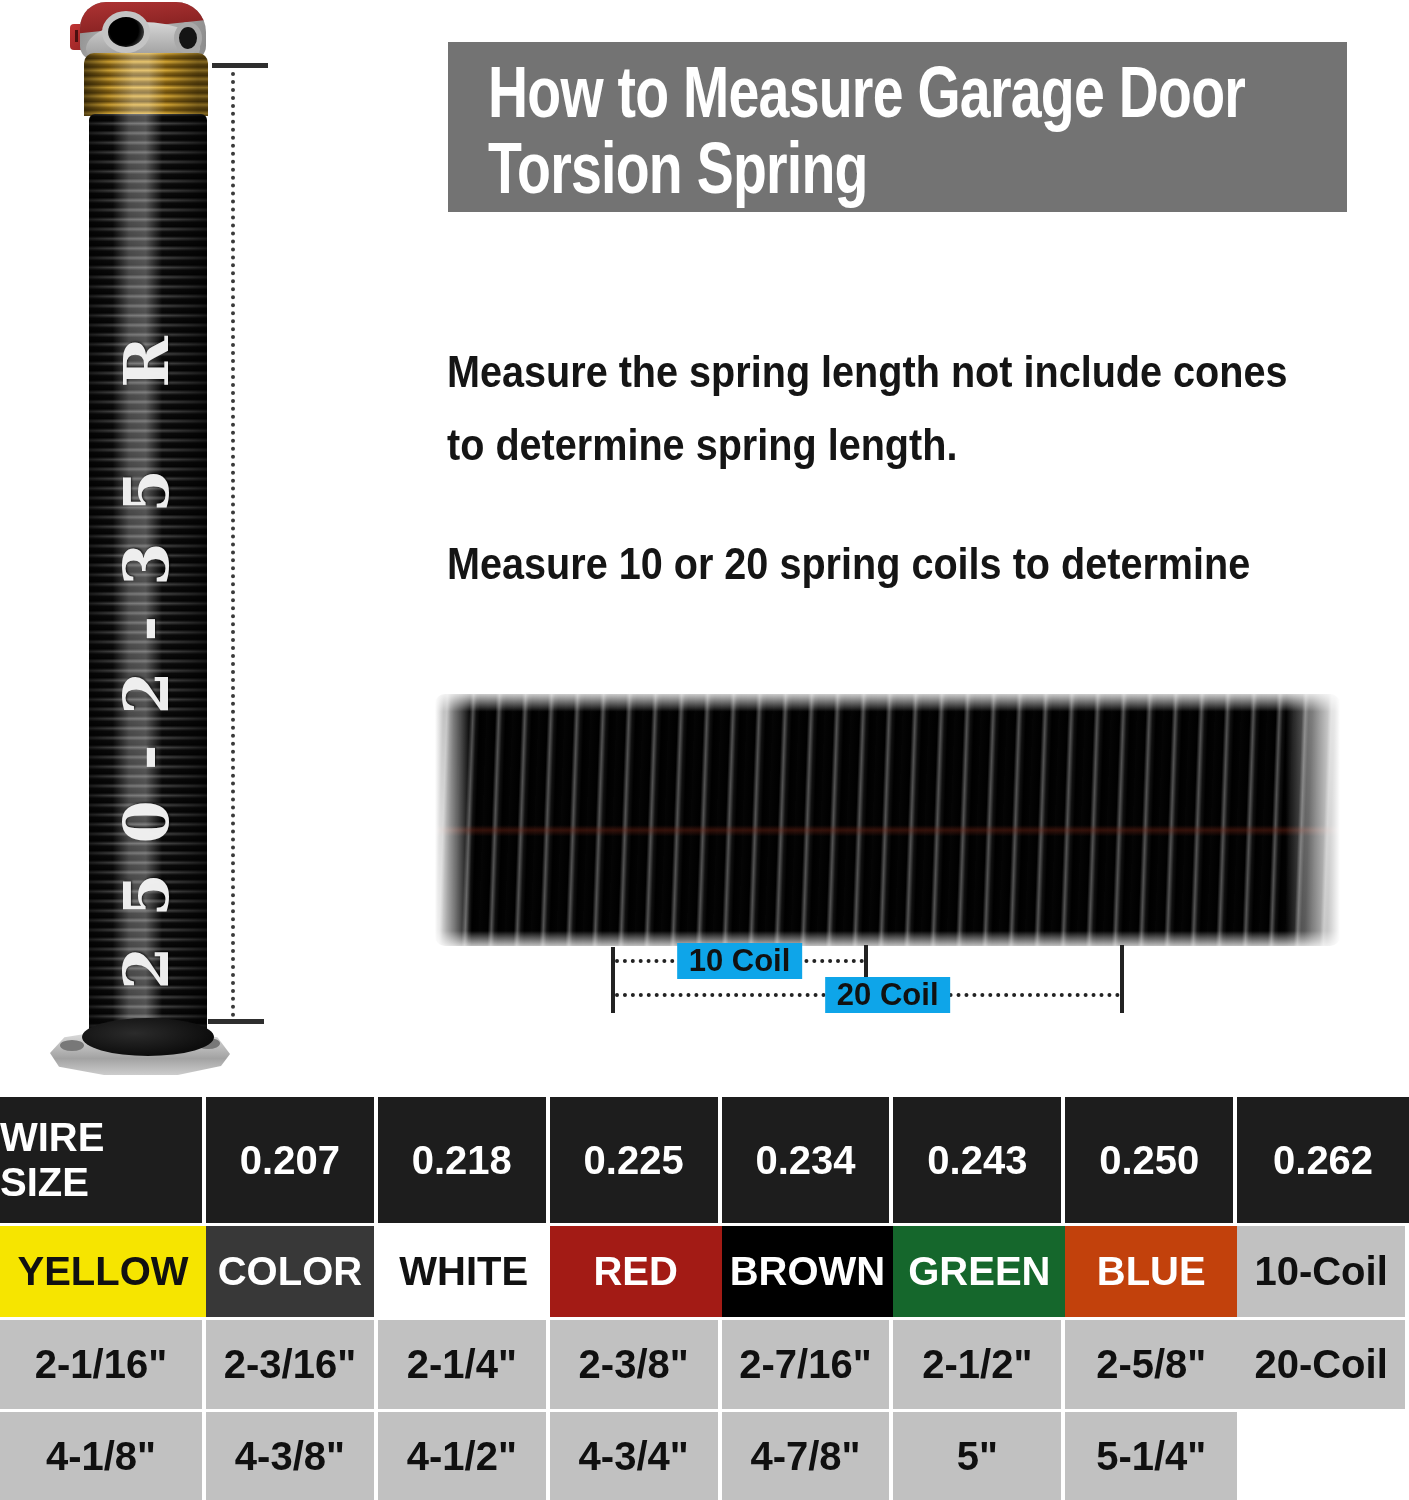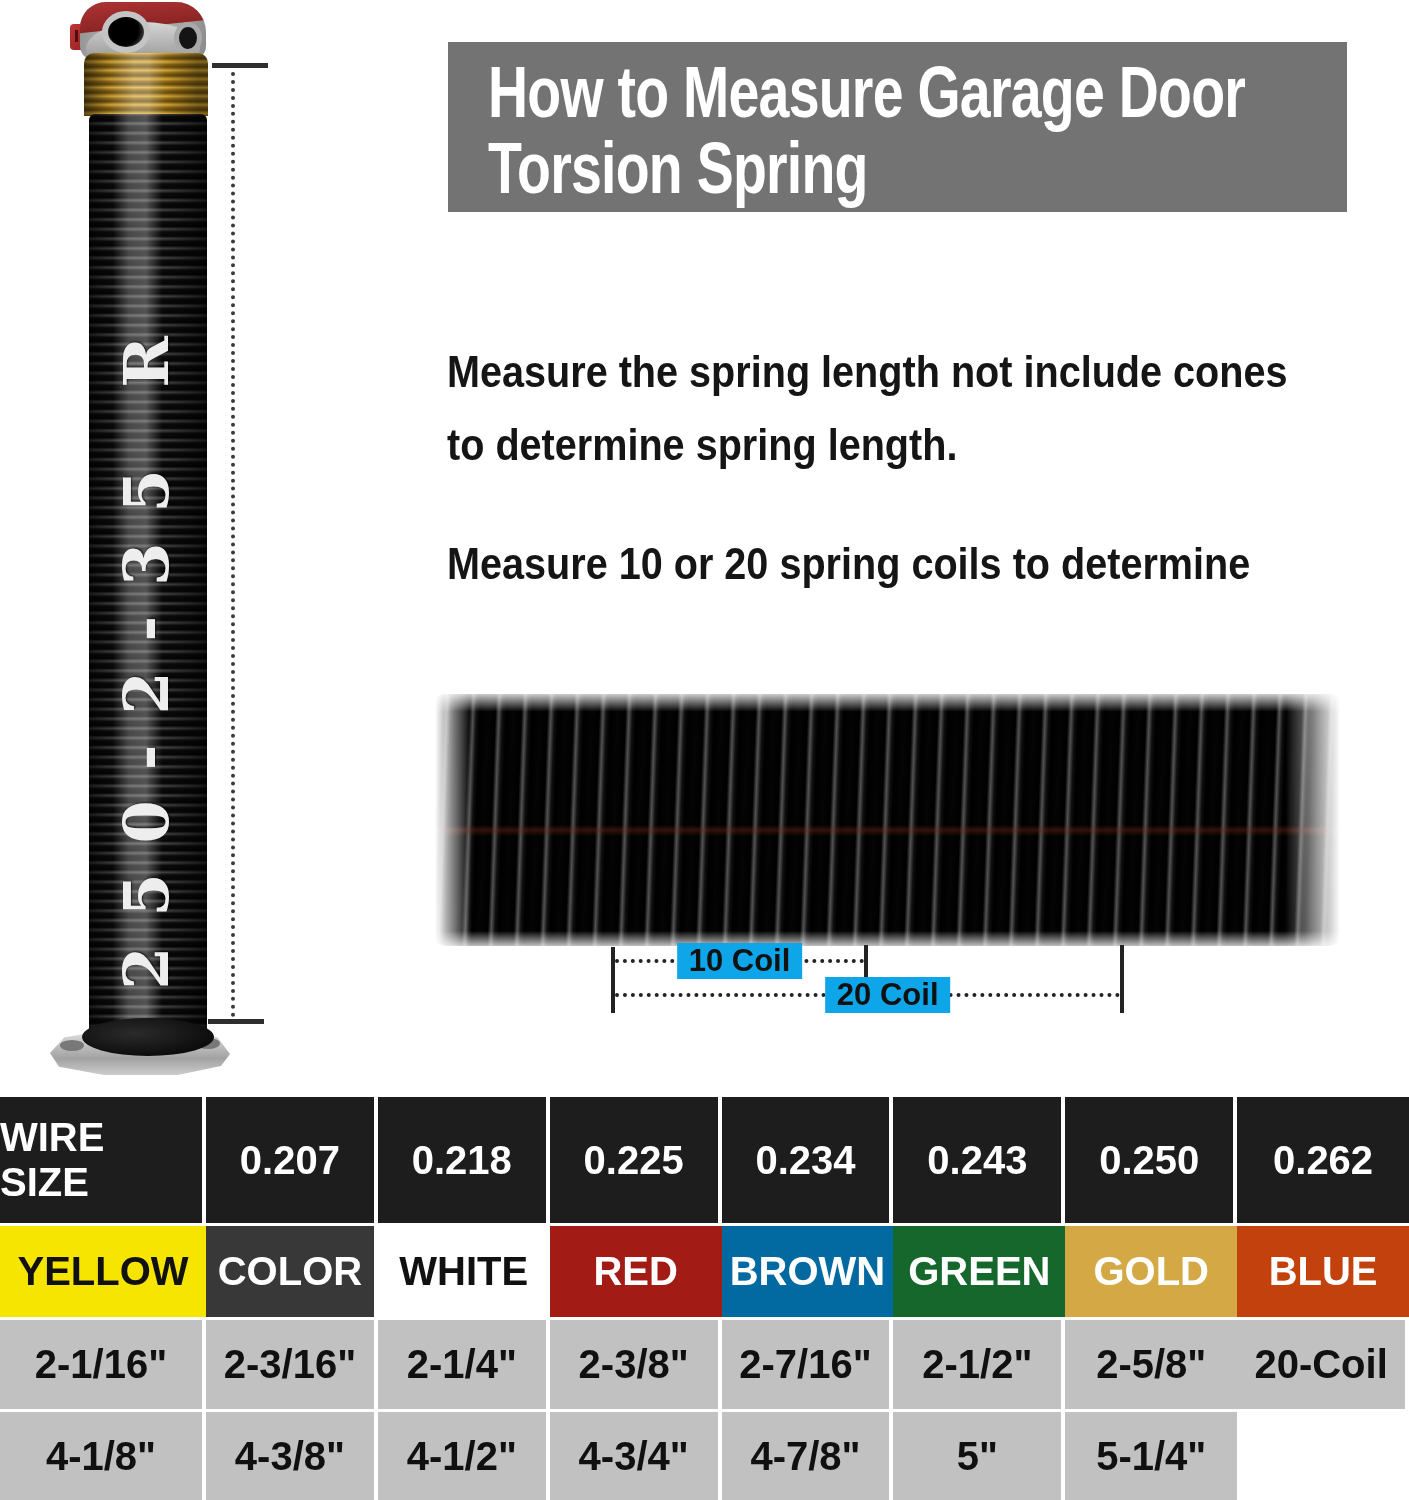--- a/index.html
+++ b/index.html
@@ -144,25 +144,25 @@
     <div class="cell r1 div">0.225</div>
     <div class="cell r1 div">0.234</div>
     <div class="cell r1 div">0.243</div>
     <div class="cell r1 div">0.250</div>
     <div class="cell r1">0.262</div>
 
     <div class="cell r2" style="background: rgb(246, 229, 0); color: rgb(17, 17, 17);">YELLOW</div>
     <div class="cell r2h div">COLOR</div>
     <div class="cell r2" style="background: rgb(255, 255, 255); color: rgb(17, 17, 17);">WHITE</div>
     <div class="cell r2" style="background: rgb(163, 27, 21); color: rgb(255, 255, 255);">RED</div>
-    <div class="cell r2" style="background: #0369a1; color: rgb(255, 255, 255);">BROWN</div>
+    <div class="cell r2" style="background: #000000; color: rgb(255, 255, 255);">BROWN</div>
     <div class="cell r2" style="background: rgb(21, 103, 44); color: rgb(255, 255, 255);">GREEN</div>
-    <div class="cell r2" style="background: rgb(212, 169, 69); color: rgb(255, 255, 255);">GOLD</div>
     <div class="cell r2" style="background: #c2410c; color: rgb(255, 255, 255);">BLUE</div>
 
+    <div class="cell r3 div">10-Coil</div>
     <div class="cell r3 div">2-1/16"</div>
     <div class="cell r3 div">2-3/16"</div>
     <div class="cell r3 div">2-1/4"</div>
     <div class="cell r3 div">2-3/8"</div>
     <div class="cell r3 div">2-7/16"</div>
     <div class="cell r3 div">2-1/2"</div>
     <div class="cell r3">2-5/8"</div>
 
     <div class="cell r4 div">20-Coil</div>
     <div class="cell r4 div">4-1/8"</div>

